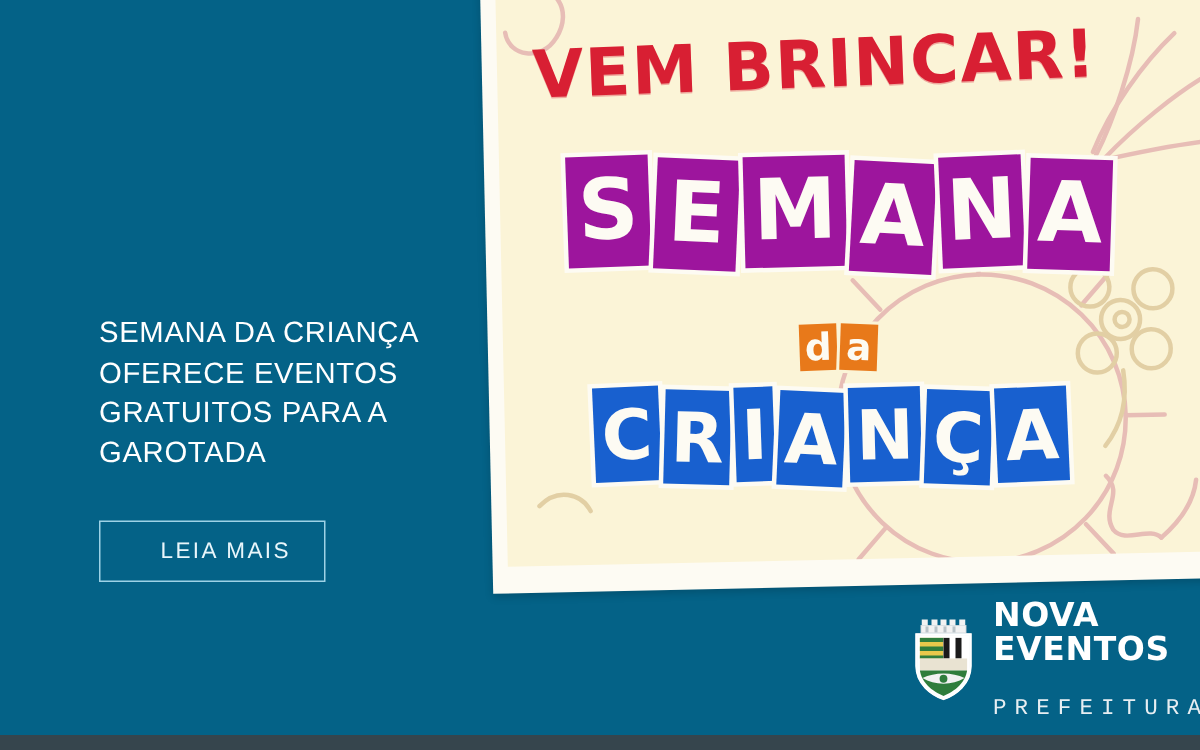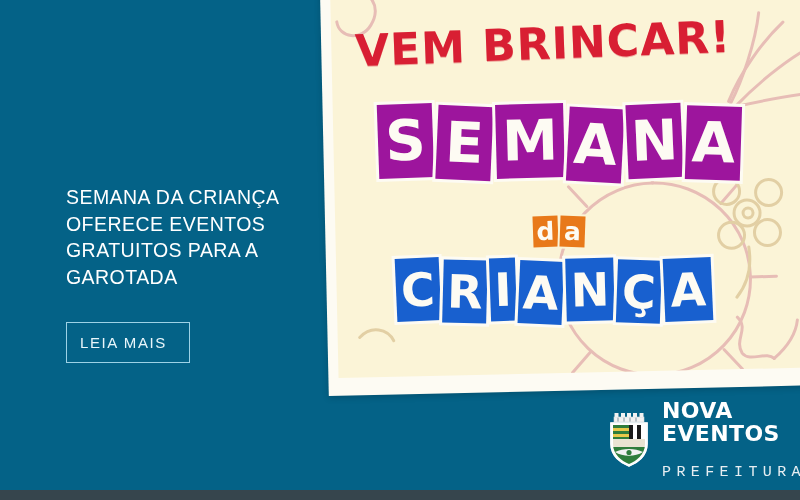--- a/index.html
+++ b/index.html
@@ -5,40 +5,40 @@
   html,body{margin:0;padding:0;}
   body{
     width:800px;height:500px;overflow:hidden;
     font-family:"Liberation Sans", sans-serif;
     background:#046287;
   }
   #stage{position:relative;width:800px;height:500px;overflow:hidden;background:#046287;}
 
   
   .left-col{
-    position:absolute;left:66px;top:184px;width:220px;
+    position:absolute;left:66px;top:209px;width:220px;
   }
   .headline{
     color:#ffffff;
     font-size:19.5px;
     line-height:26.5px;
     letter-spacing:.45px;
     font-weight:400;
     margin:0;
     text-transform:uppercase;
     font-family:"Liberation Sans", sans-serif;
   }
   .cta-wrap{margin-top:32px;}
   .cta{
     display:inline-block;
     border:1px solid #9ed2e6;
     color:#e9f6fb;
     font-size:15px;
     letter-spacing:1.6px;
-    padding:11px 22px 11px 13px;
+    padding:11px 22px 11px 40px;
     background:transparent;
     text-transform:uppercase;
     cursor:pointer;
     font-family:"Liberation Sans", sans-serif;
   }
 
   
   .banner-clip{
     position:absolute;left:0;top:0;width:800px;height:500px;
     pointer-events:none;

